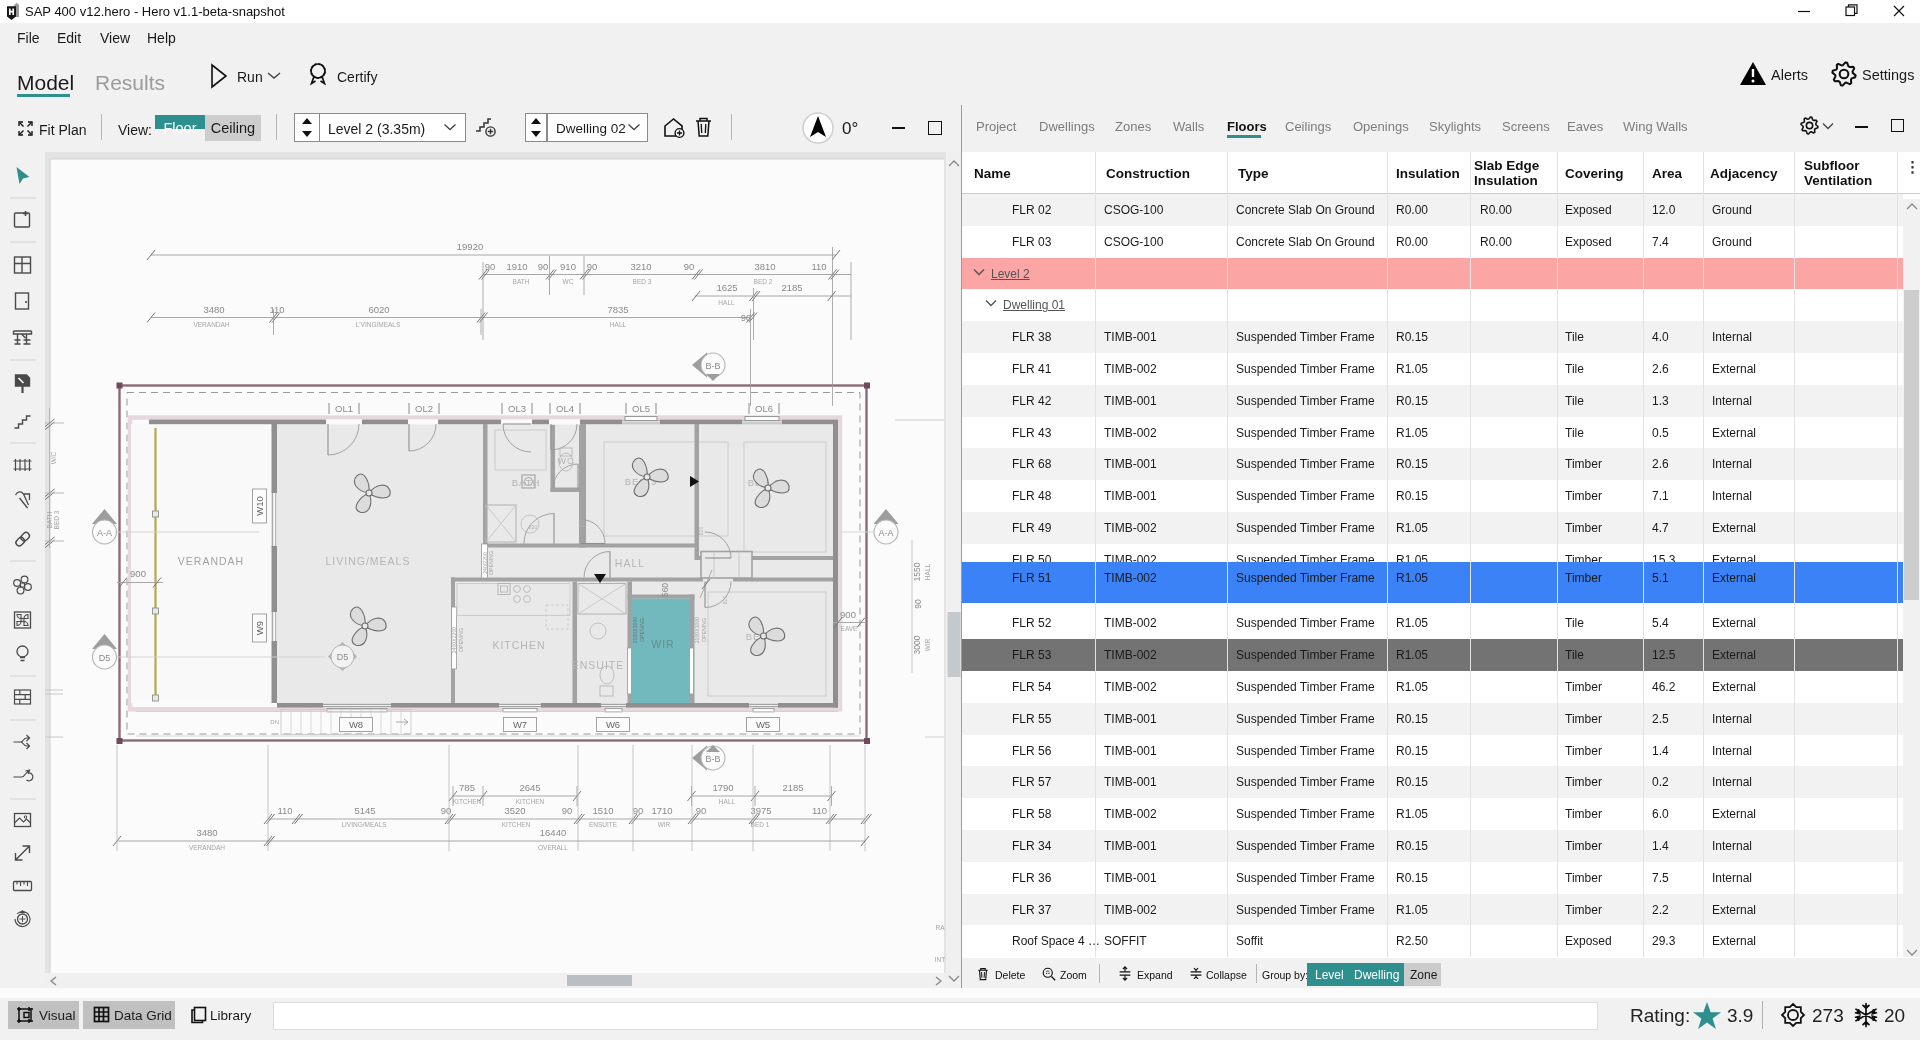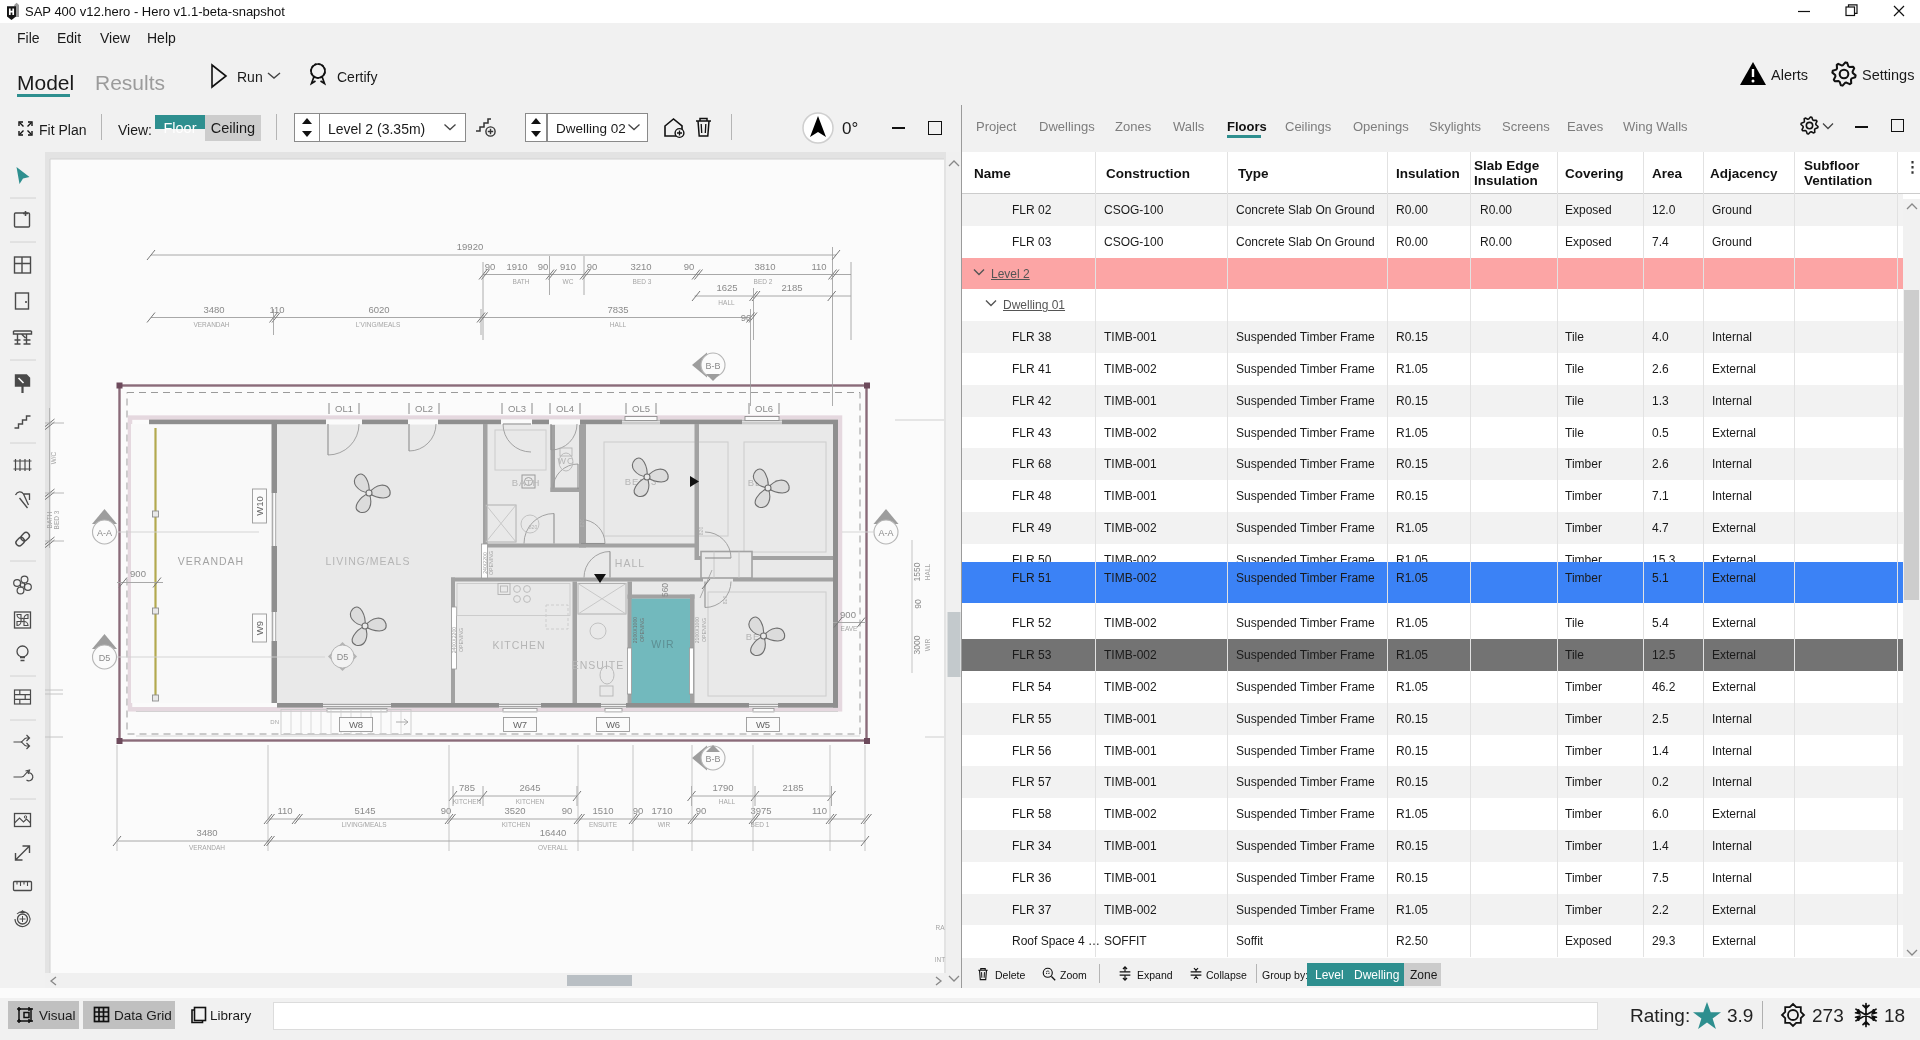--- a/index.html
+++ b/index.html
@@ -1020,16 +1020,16 @@
       <path d="M13 2 L16.2 5.2 H20.8 V9.8 L24 13 L20.8 16.2 V20.8 H16.2 L13 24 L9.8 20.8 H5.2 V16.2 L2 13 L5.2 9.8 V5.2 H9.8 Z" fill="none" stroke="#111" stroke-width="1.8"></path>
       <circle cx="13" cy="13" r="5" fill="none" stroke="#111" stroke-width="1.8"></circle>
     </svg>
     <div class="abs" style="left:1812px;top:7px;font-size:19px;color:#222;">273</div>
     <svg class="abs" style="left:1853px;top:4px" width="26" height="26" viewBox="0 0 26 26">
       <g stroke="#111" stroke-width="1.7" stroke-linecap="round">
         <path d="M13 1.5 V24.5 M3 7.2 L23 18.8 M23 7.2 L3 18.8"></path>
         <path d="M10 3.4 l3 3 l3-3 M10 22.6 l3-3 l3 3 M2.6 10.8 l4.1 1.1 l-1.1-4.1 M23.4 15.2 l-4.1-1.1 l1.1 4.1 M2.6 15.2 l4.1-1.1 l-1.1 4.1 M23.4 10.8 l-4.1 1.1 l1.1-4.1"></path>
       </g>
     </svg>
-    <div class="abs" style="left:1884px;top:7px;font-size:19px;color:#222;">18</div>
+    <div class="abs" style="left:1884px;top:7px;font-size:19px;color:#222;">20</div>
   </div>
 
 </div>
 
 </body></html>

